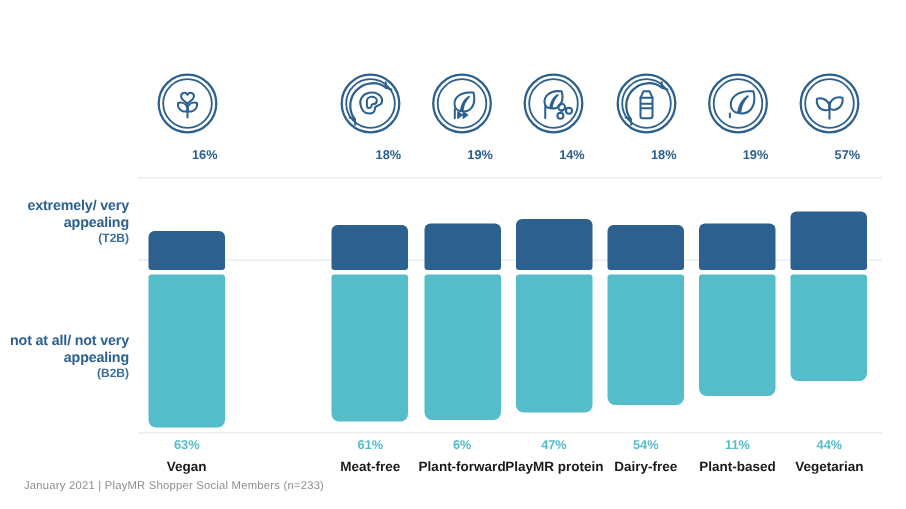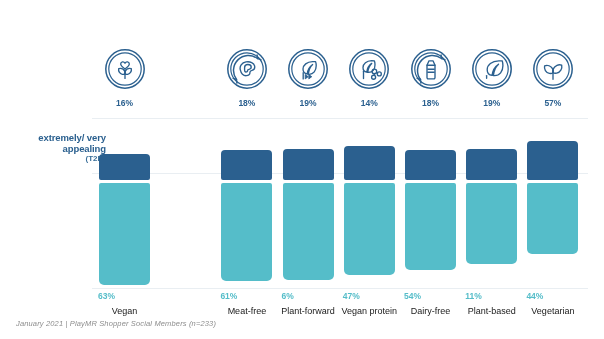--- a/index.html
+++ b/index.html
@@ -13,21 +13,20 @@
   #chart-root{position:absolute;left:0;top:0;width:604px;height:339px;}
 
   
   .axis-label{
     position:absolute;
     width:86px;
     text-align:right;
     left:0;
     color:#2B608F;
     line-height:1.18;
-    margin-left:20px;
   }
   .axis-label .main{
     font-size:9.5px;
     font-weight:bold;
     display:block;
     letter-spacing:-0.1px;
   }
   .axis-label .sub{
     font-size:8px;
     font-weight:bold;
@@ -70,21 +69,21 @@
     top:0px;
     left:50%;
     transform:translateX(-50%);
     width:42px;height:42px;
   }
   .icon-wrap svg{display:block;width:42px;height:42px;}
 
   .pct-top{
     position:absolute;
     top:50px;
-    left:0;width:53px;
+    left:12px;width:53px;
     text-align:center;
     font-size:8.5px;
     font-weight:bold;
     color:#2B608F;
   }
 
   .bar-area{
     position:absolute;
     top:70px;
     left:0;
@@ -102,56 +101,60 @@
   }
   .seg-b2b{
     background:#55BDC9;
     border-radius:2px 2px 5px 5px;
   }
 
   .pct-bot{
     position:absolute;
     top:243px;
     left:0;width:53px;
+    text-align:center;
     font-size:8.5px;
     font-weight:bold;
     color:#55BDC9;
   }
 
   .cat-label{
     position:absolute;
     top:258px;
     left:-6px;
     width:65px;
     text-align:center;
     font-size:9px;
-    font-weight:normal;
+    font-weight:bold;
     color:#1a1a1a;
     white-space:nowrap;
   }
 
   
   #footer{
     position:absolute;
     left:16px;
     top:319px;
     font-size:7.5px;
-    font-style:italic;
     color:#8d8d8d;
     letter-spacing:0.15px;
   }
 </style>
 </head>
 <body>
 
 <div id="chart-root">
 
   <div class="axis-label" id="label-t2b">
     <span class="main">extremely/ very appealing</span>
     <span class="sub">(T2B)</span>
+  </div>
+  <div class="axis-label" id="label-b2b">
+    <span class="main">not at all/ not very appealing</span>
+    <span class="sub">(B2B)</span>
   </div>
 
   <div id="plot">
     <div class="gridline" id="grid-top"></div>
     <div class="gridline" id="grid-mid"></div>
     <div class="gridline" id="grid-bottom"></div>
 
   <div class="col" style="left: 6px;">
         <div class="icon-wrap">
           <svg viewBox="0 0 42 42">
@@ -215,21 +218,21 @@
             <circle cx="25.6" cy="29.2" r="2" fill="none" stroke="#2B608F" stroke-width="1.35" stroke-linecap="round" stroke-linejoin="round"></circle>
             <path d="M28.4 24.5l1.2 0.7 M26.8 25.5l-0.8 1.8" fill="none" stroke="#2B608F" stroke-width="1.35" stroke-linecap="round" stroke-linejoin="round"></path>
           </svg>
         </div>
         <div class="pct-top">14%</div>
         <div class="bar-area">
           <div class="seg seg-t2b" title="Plant protein 21%" style="top: 27.54px; height: 34.02px; background: rgb(43, 96, 143);"></div>
           <div class="seg seg-b2b" title="Plant protein 57%" style="top: 64.56px; height: 92.34px; background: rgb(85, 189, 201);"></div>
         </div>
         <div class="pct-bot">47%</div>
-        <div class="cat-label">Vegan protein</div>
+        <div class="cat-label">PlayMR protein</div>
       </div>
       <div class="col" style="left: 312px;">
         <div class="icon-wrap">
           <svg viewBox="0 0 42 42">
             <use href="#sym-ring"></use>
             <use href="#sym-slash"></use>
             <path d="M17 17.2h8v12.4a1.2 1.2 0 0 1-1.2 1.2h-5.6a1.2 1.2 0 0 1-1.2-1.2z" fill="none" stroke="#2B608F" stroke-width="1.35" stroke-linecap="round" stroke-linejoin="round"></path>
             <path d="M17 17.2l2-4.4h4l2 4.4" fill="none" stroke="#2B608F" stroke-width="1.35" stroke-linecap="round" stroke-linejoin="round"></path>
             <path d="M17.8 21.2h6.4 M17.8 24.2h6.4" fill="none" stroke="#2B608F" stroke-width="1.35" stroke-linecap="round" stroke-linejoin="round"></path>
           </svg>

